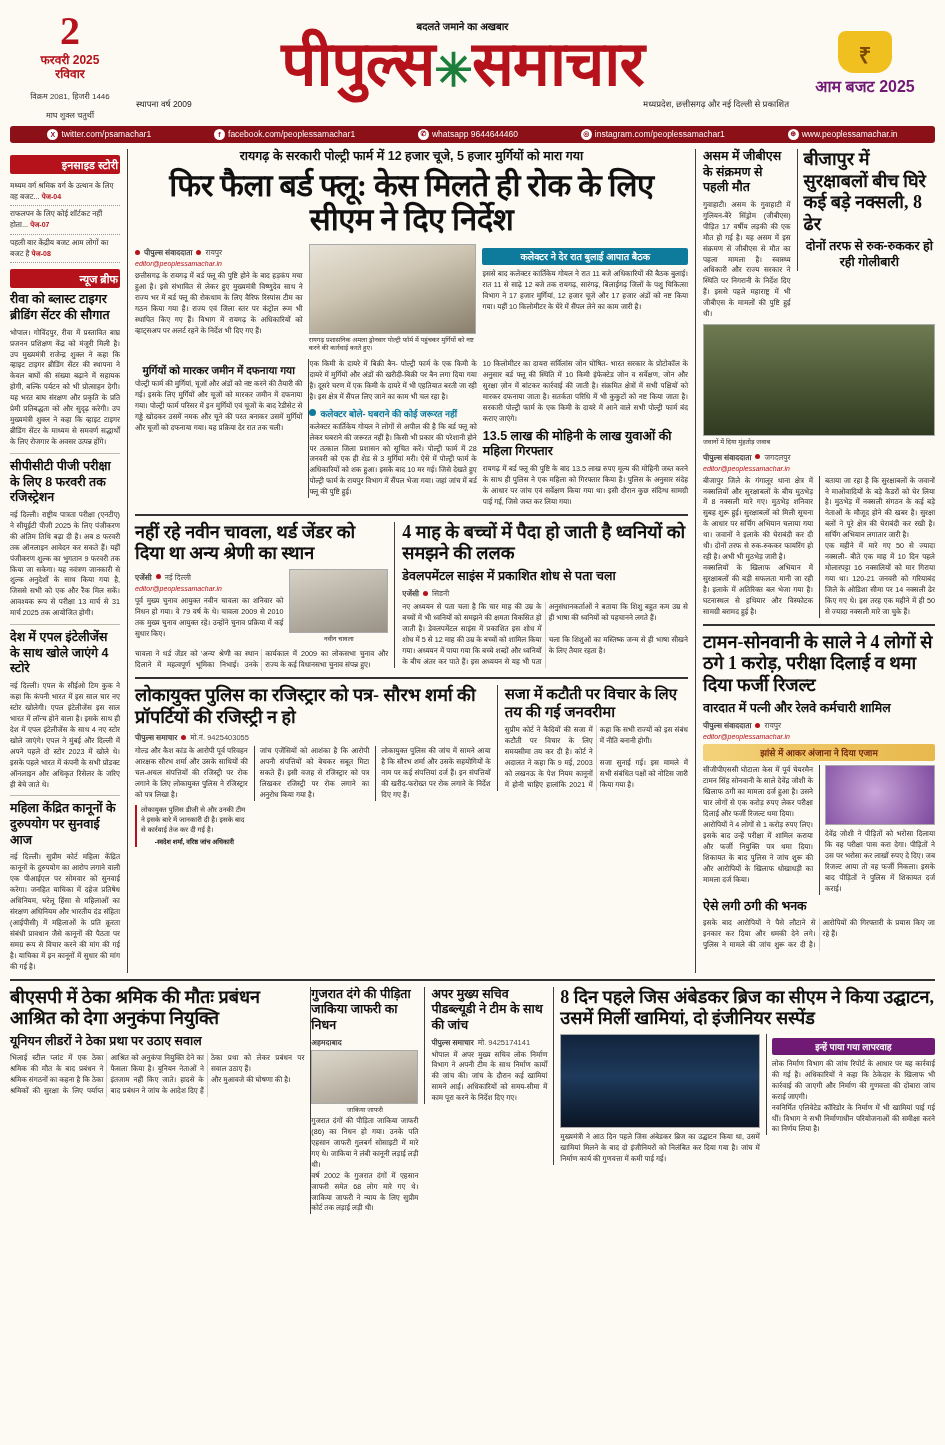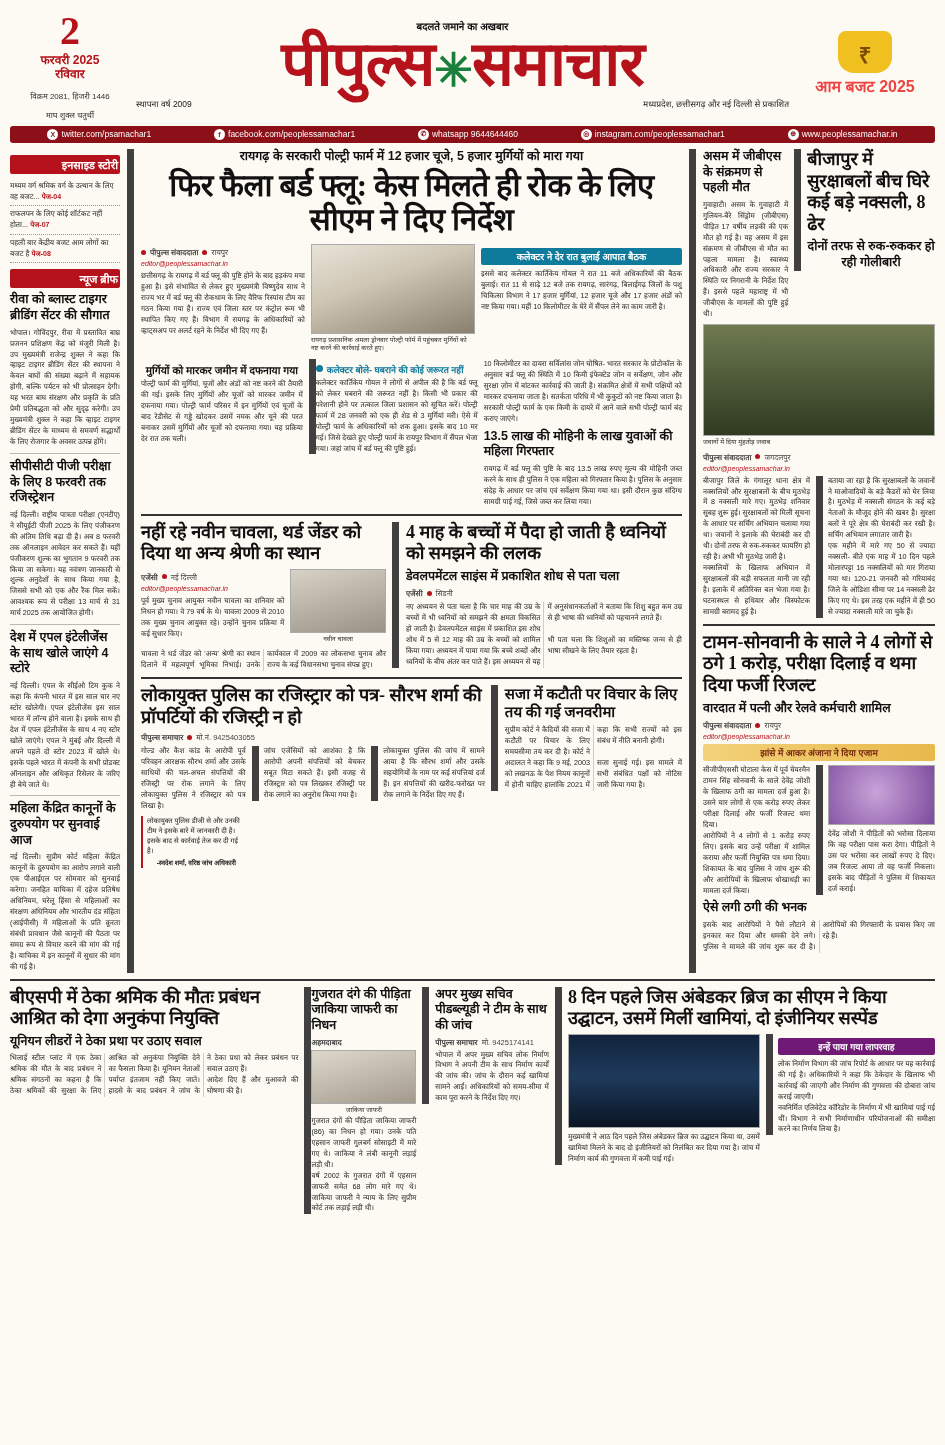--- a/index.html
+++ b/index.html
@@ -16,35 +16,35 @@
   .date-block .dday{font-size:12px;font-weight:bold;color:#b5121b;}
   .date-block .dsub{font-size:8px;color:#333;margin-top:10px;}
   .title-wrap{flex:1;text-align:center;position:relative;}
   .tagline{font-size:10px;color:#111;font-weight:bold;}
   .paper-title{font-size:62px;font-weight:bold;color:#b5121b;letter-spacing:-1px;line-height:1;font-family:"Liberation Serif",serif;}
   .paper-title .star{color:#1b7f3b;font-size:46px;vertical-align:middle;}
   .subline{display:flex;justify-content:space-between;font-size:8.5px;color:#222;margin-top:3px;padding:0 6px;}
   .budget-block{width:140px;text-align:center;}
   .budget-coin{width:54px;height:42px;margin:0 auto;background:#f0c020;border-radius:8px 8px 16px 16px;position:relative;}
   .budget-coin:after{content:"₹";position:absolute;left:0;right:0;top:8px;font-size:22px;color:#7a4a00;font-weight:bold;}
-  .budget-label{font-size:16px;font-weight:bold;color:#ef4444;margin-top:2px;}
+  .budget-label{font-size:16px;font-weight:bold;color:#701a75;margin-top:2px;}
   
   .socialbar{
     margin-top:6px;background:#8c1018;color:#fff;border-radius:3px;
     display:flex;align-items:center;justify-content:space-around;padding:3px 6px;font-size:8.5px;
   }
   .socialbar .sitem{display:flex;align-items:center;gap:3px;white-space:nowrap;}
   .sico{width:11px;height:11px;border-radius:50%;background:#fff;color:#8c1018;font-size:7px;
         display:inline-flex;align-items:center;justify-content:center;font-weight:bold;}
   
   .content{display:flex;gap:7px;margin-top:6px;}
   .col-left{width:110px;flex:none;}
   .col-mid{flex:1;}
   .col-right{width:232px;flex:none;}
-  .rule-v{border-left:7px solid #404040;}
+  .rule-v{border-left:1px solid #404040;}
   hr.thin{border:none;border-top:1px solid #bdb8ad;margin:5px 0;}
   hr.thick{border:none;border-top:2px solid #333;margin:6px 0;}
   
   .hl-red{color:#b5121b;}
   .kicker{font-size:12.5px;font-weight:bold;color:#111;line-height:1.25;text-align:center;}
   .headline-xl{font-size:31px;font-weight:bold;color:#111;line-height:1.12;text-align:center;letter-spacing:-.5px;font-family:"Liberation Serif",serif;}
   .headline-lg{font-size:18px;font-weight:bold;line-height:1.2;color:#111;font-family:"Liberation Serif",serif;}
   .headline-md{font-size:15px;font-weight:bold;line-height:1.2;color:#111;font-family:"Liberation Serif",serif;}
   .headline-sm{font-size:12.5px;font-weight:bold;line-height:1.25;color:#111;}
   .byline{font-size:7.5px;color:#444;display:flex;align-items:center;gap:4px;margin:3px 0;}
@@ -196,20 +196,21 @@
             <div class="body-txt">इससे बाद कलेक्टर कार्तिकेय गोयल ने रात 11 बजे अधिकारियों की बैठक बुलाई। रात 11 से साढ़े 12 बजे तक रायगढ़, सारंगढ़, बिलाईगढ़ जिलों के पशु चिकित्सा विभाग ने 17 हजार मुर्गियां, 12 हजार चूजे और 17 हजार अंडों को नष्ट किया गया। यहीं 10 किलोमीटर के घेरे में सैंपल लेने का काम जारी है।</div>
           </div>
         </div>
 
         <div class="flexrow mt4" style="align-items:flex-start;">
           <div style="width:31%;">
             <div class="sub-bold">मुर्गियों को मारकर जमीन में दफनाया गया</div>
             <div class="body-txt">पोल्ट्री फार्म की मुर्गियां, चूजों और अंडों को नष्ट करने की तैयारी की गई। इसके लिए मुर्गियों और चूजों को मारकर जमीन में दफनाया गया। पोल्ट्री फार्म परिसर में इन मुर्गियों एवं चूजों के बाद रेडीसेट से गड्ढे खोदकर उसमें नमक और चूने की परत बनाकर उसमें मुर्गियों और चूजों को दफनाया गया। यह प्रक्रिया देर रात तक चली।</div>
           </div>
           <div style="width:31%;" class="rule-v" style2="">
+            <div class="body-txt">एक किमी के दायरे में बिक्री बैन- पोल्ट्री फार्म के एक किमी के दायरे में मुर्गियों और अंडों की खरीदी-बिक्री पर बैन लगा दिया गया है। दूसरे चरण में एक किमी के दायरे में भी एहतियात बरती जा रही है। इस क्षेत्र में सैंपल लिए जाने का काम भी चल रहा है।</div>
             <div class="bullet-head">
               <span class="bdot"></span>
               <span>कलेक्टर बोले- घबराने की कोई जरूरत नहीं</span>
             </div>
             <div class="body-txt">कलेक्टर कार्तिकेय गोयल ने लोगों से अपील की है कि बर्ड फ्लू को लेकर घबराने की जरूरत नहीं है। किसी भी प्रकार की परेशानी होने पर तत्काल जिला प्रशासन को सूचित करें। पोल्ट्री फार्म में 28 जनवरी को एक ही शेड से 3 मुर्गियां मरी। ऐसे में पोल्ट्री फार्म के अधिकारियों को शक हुआ। इसके बाद 10 मर गई। जिसे देखते हुए पोल्ट्री फार्म के रायपुर विभाग में सैंपल भेजा गया। जहां जांच में बर्ड फ्लू की पुष्टि हुई।</div>
           </div>
           <div style="width:38%;">
             <div class="body-txt">10 किलोमीटर का दायरा सर्विलांस जोन घोषित- भारत सरकार के प्रोटोकॉल के अनुसार बर्ड फ्लू की स्थिति में 10 किमी इंफेक्टेड जोन व सर्वेक्षण, जोन और सुरक्षा ज़ोन में बांटकर कार्रवाई की जाती है। संक्रमित क्षेत्रों में सभी पक्षियों को मारकर दफनाया जाता है। सतर्कता परिधि में भी कुकुटों को नष्ट किया जाता है। सरकारी पोल्ट्री फार्म के एक किमी के दायरे में आने वाले सभी पोल्ट्री फार्म बंद कराए जाएंगे।</div>
             <div class="headline-sm hl-red mt4">13.5 लाख की मोहिनी के लाख युवाओं की महिला गिरफ्तार</div>
             <div class="body-txt mt4">रायगढ़ में बर्ड फ्लू की पुष्टि के बाद 13.5 लाख रुपए मूल्य की मोहिनी जब्त करने के साथ ही पुलिस ने एक महिला को गिरफ्तार किया है। पुलिस के अनुसार संदेह के आधार पर जांच एवं सर्वेक्षण किया गया था। इसी दौरान कुछ संदिग्ध सामग्री पाई गई, जिसे जब्त कर लिया गया।</div>

